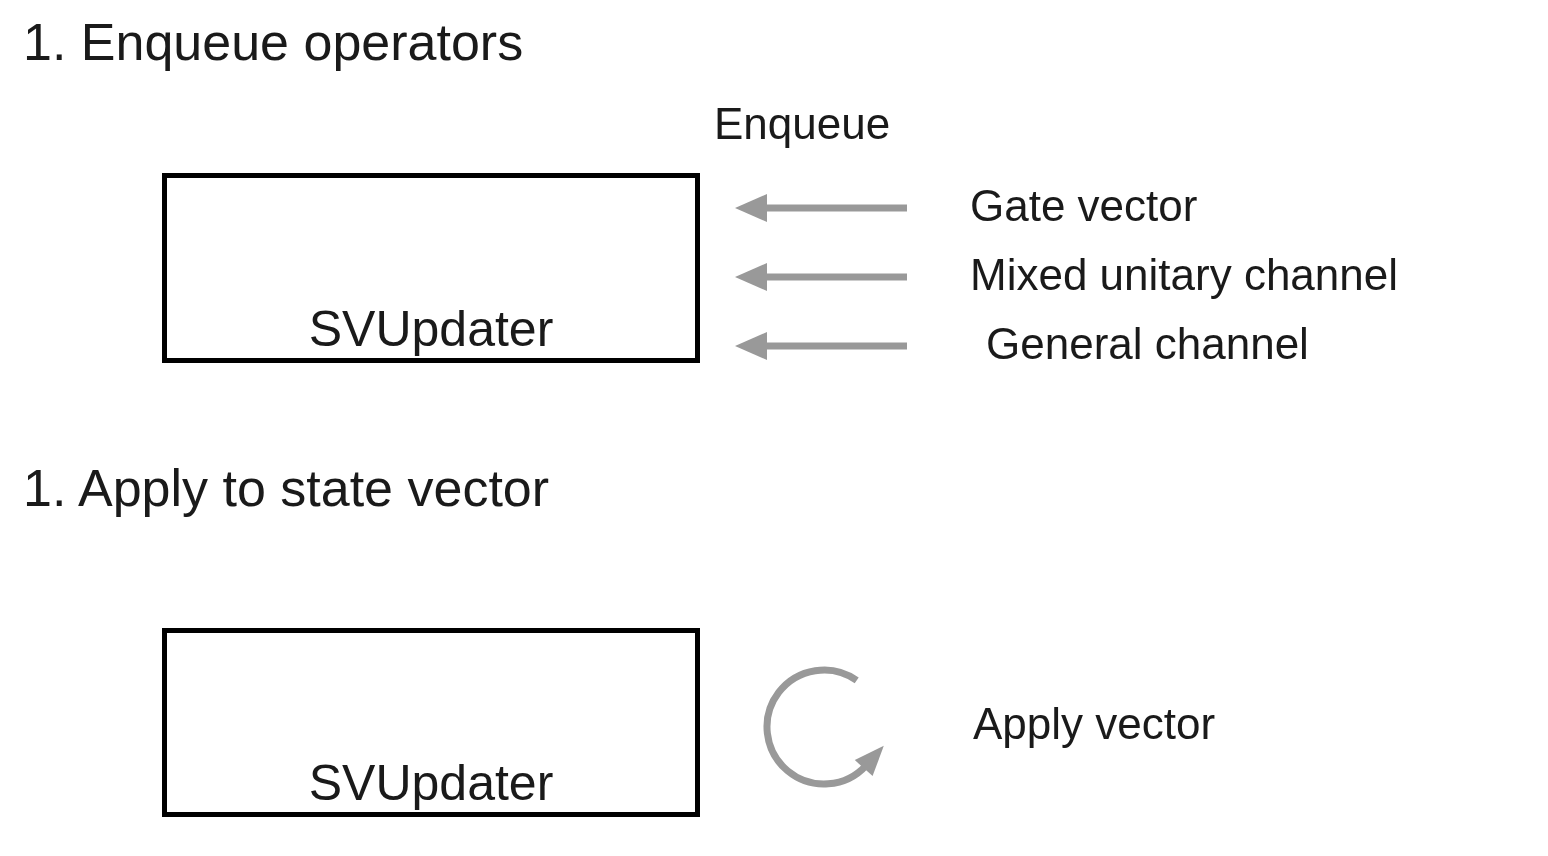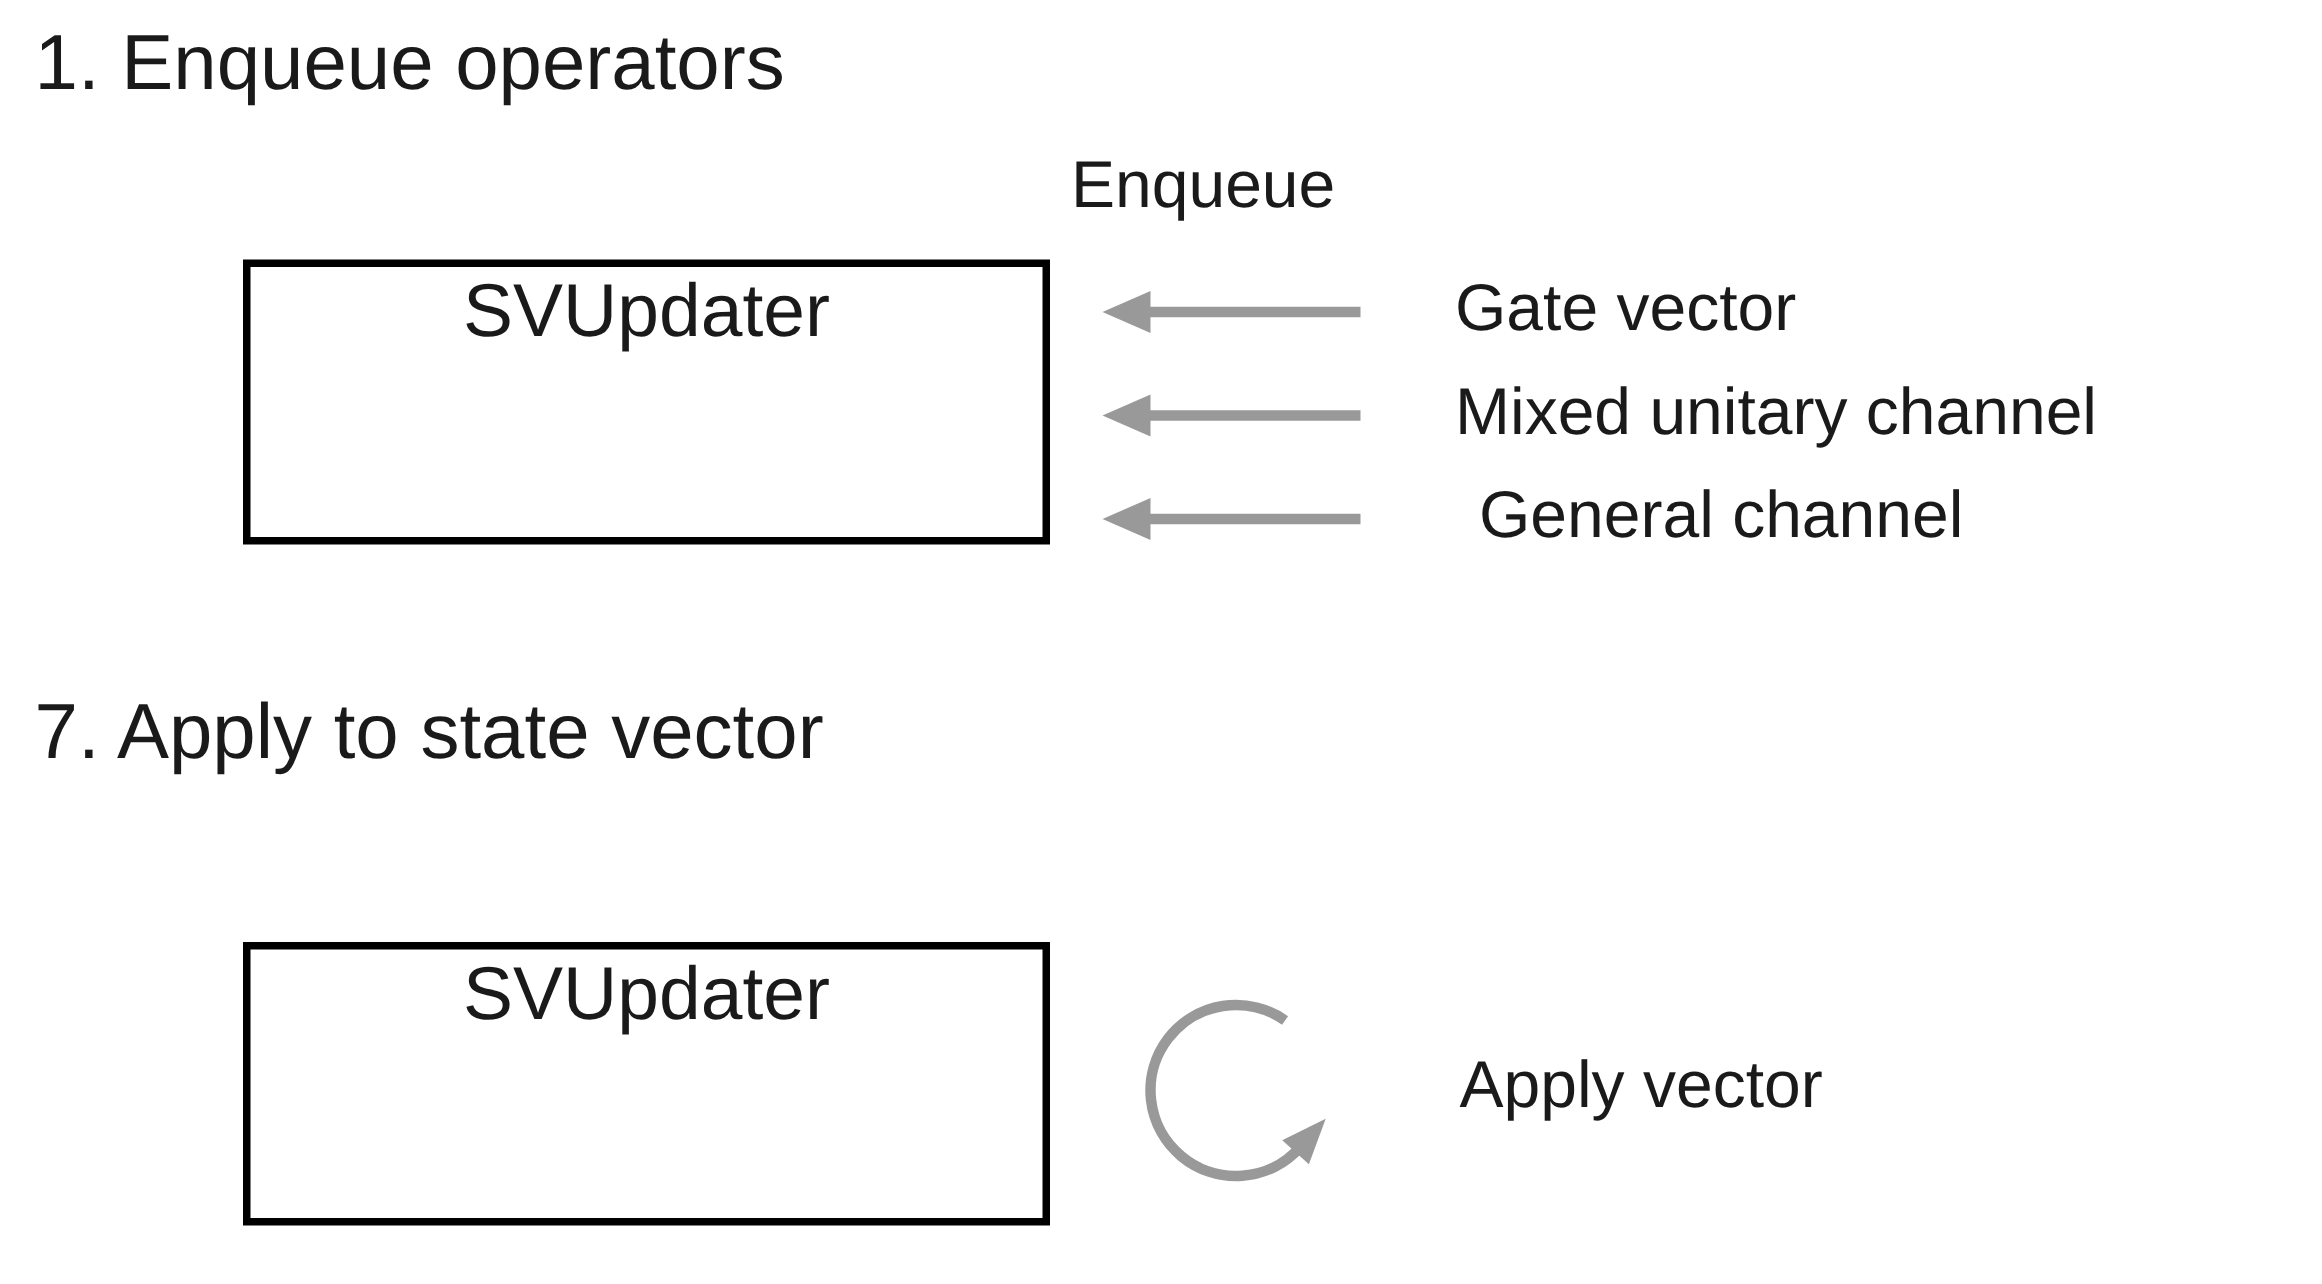--- a/index.html
+++ b/index.html
@@ -30,21 +30,21 @@
   }
   .heading { font-size: 52px; }
   .svbox {
     position: absolute;
     left: 162px;
     width: 538px;
     height: 190px;
     border: 5px solid var(--box_border);
     background: var(--background);
     display: flex;
-    align-items: flex-start;
+    align-items: flex-end;
     justify-content: center;
   }
   .svbox .box-label {
     font-size: 50px;
     color: var(--text);
   }
   .arrow-svg { position: absolute; left: 733px; width: 176px; height: 30px; }
   .arrow-shaft { stroke: var(--arrow); stroke-width: 7; }
   .arrow-head { fill: var(--arrow); }
   .loop-svg { position: absolute; left: 757px; top: 652px; width: 145px; height: 155px; }
@@ -75,21 +75,21 @@
     <polygon class="arrow-head" points="2,15 34,1 34,29"></polygon>
   </svg>
   <div class="txt" style="left:970px; top:253px;">Mixed unitary channel</div>
 
   <svg class="arrow-svg" style="top:331px;" viewBox="0 0 176 30" aria-hidden="true">
     <line class="arrow-shaft" x1="30" y1="15" x2="174" y2="15"></line>
     <polygon class="arrow-head" points="2,15 34,1 34,29"></polygon>
   </svg>
   <div class="txt" style="left:970px; top:322px;margin-left:16px;">General channel</div>
 
-  <div class="txt heading" style="left:23px; top:462px;">7. Apply to state vector</div>
+  <div class="txt heading" style="left:23px; top:462px;">1. Apply to state vector</div>
 
 
   <div class="svbox" style="top:628px; height:189px;">
     <span class="box-label">SVUpdater</span>
   </div>
 
   <svg class="loop-svg" viewBox="0 0 145 155" aria-hidden="true">
     <path class="loop-arc" d="M 99.7 28.3 A 57 57 0 1 0 109.4 113.1"></path>
     <polygon class="loop-head" points="126.8,93.8 115.6,124.1 97.8,108.1"></polygon>
   </svg>

